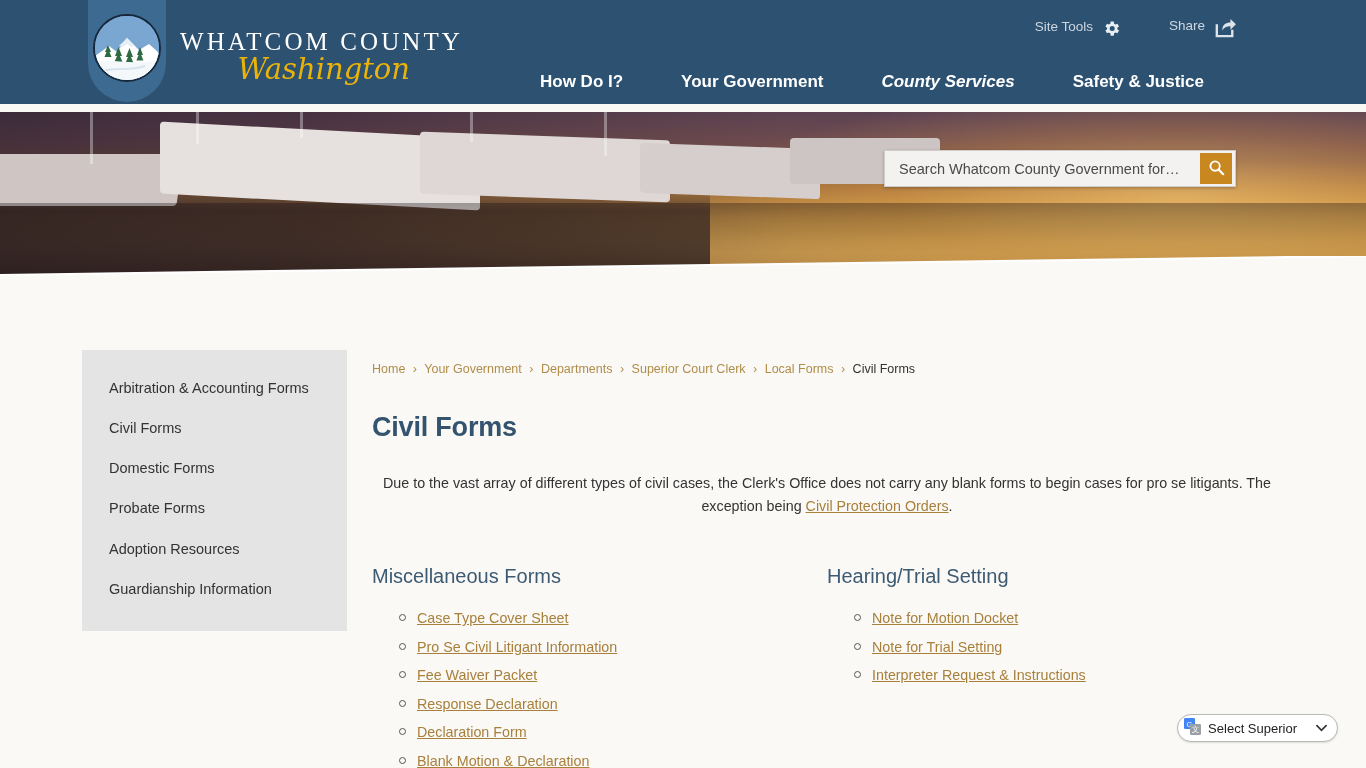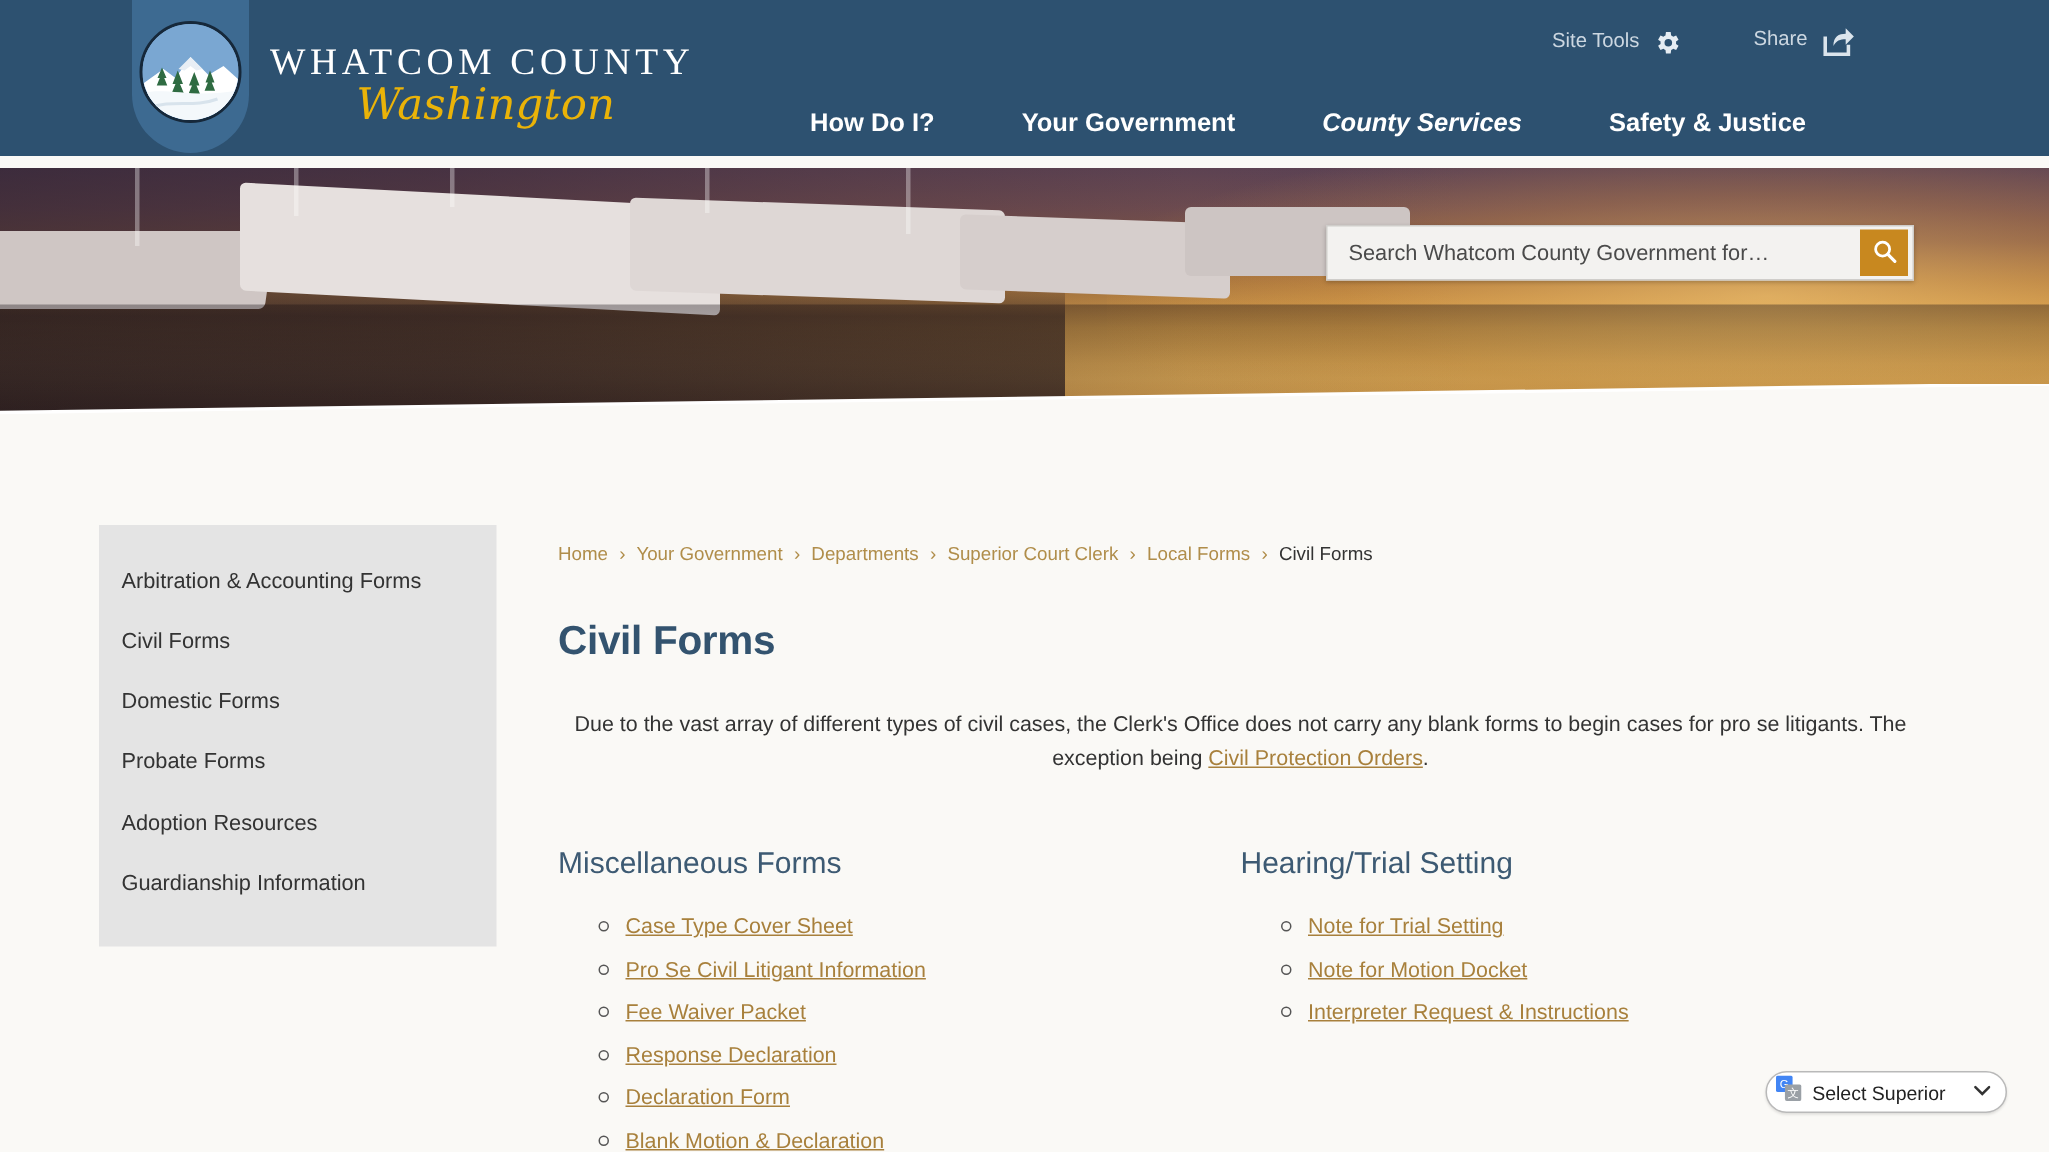--- a/index.html
+++ b/index.html
@@ -202,21 +202,21 @@
     height: 46px;
     z-index: 9;
     pointer-events: none;
   }
 
   
   .searchbox {
     position: absolute;
     left: 884px;
     top: 150px;
-    width: 392px;
+    width: 352px;
     height: 37px;
     background: #f3f2f0;
     border: 1px solid #cfcdca;
     box-shadow: 0 1px 3px rgba(0,0,0,0.25);
     display: flex;
     align-items: center;
     z-index: 12;
   }
   .search-input {
     flex: 1;
@@ -245,25 +245,25 @@
   
   .content {
     position: absolute;
     top: 302px; left: 0;
     width: 1366px;
     z-index: 10;
   }
 
   .sidebar {
     position: absolute;
-    left: 66px;
+    left: 82px;
     top: 48px;
     width: 265px;
     background: #e4e4e4;
-    padding: 18px 0 22px 0;
+    padding: 18px 0 22px 12px;
   }
   .side-item {
     padding: 11px 0 11px 15px;
     font-size: 14.5px;
     color: #333333;
     cursor: pointer;
     line-height: 1.25;
   }
 
   .main {
@@ -496,22 +496,22 @@
           <li><a>Response Declaration</a></li>
           <li><a>Declaration Form</a></li>
           <li><a>Blank Motion &amp; Declaration</a></li>
 
         </ul>
       </div>
 
       <div class="col">
         <div class="col-title">Hearing/Trial Setting</div>
         <ul class="link-list">
+          <li><a>Note for Motion Docket</a></li>
           <li><a>Note for Trial Setting</a></li>
-          <li><a>Note for Motion Docket</a></li>
           <li><a>Interpreter Request &amp; Instructions</a></li>
         </ul>
       </div>
 
     </div>
   </div>
 </div>
 
 <div class="lang-widget">
   <span>

